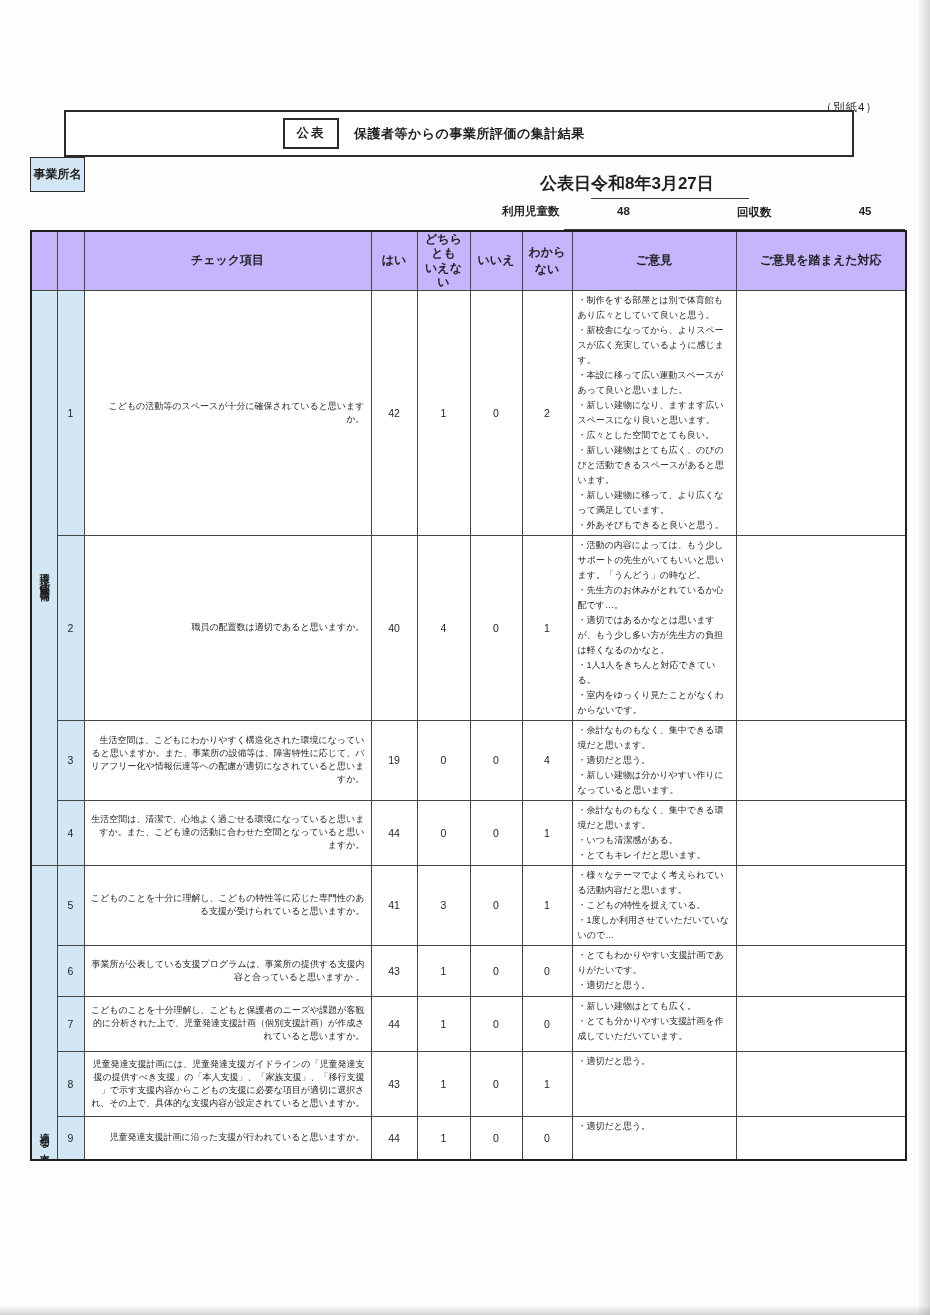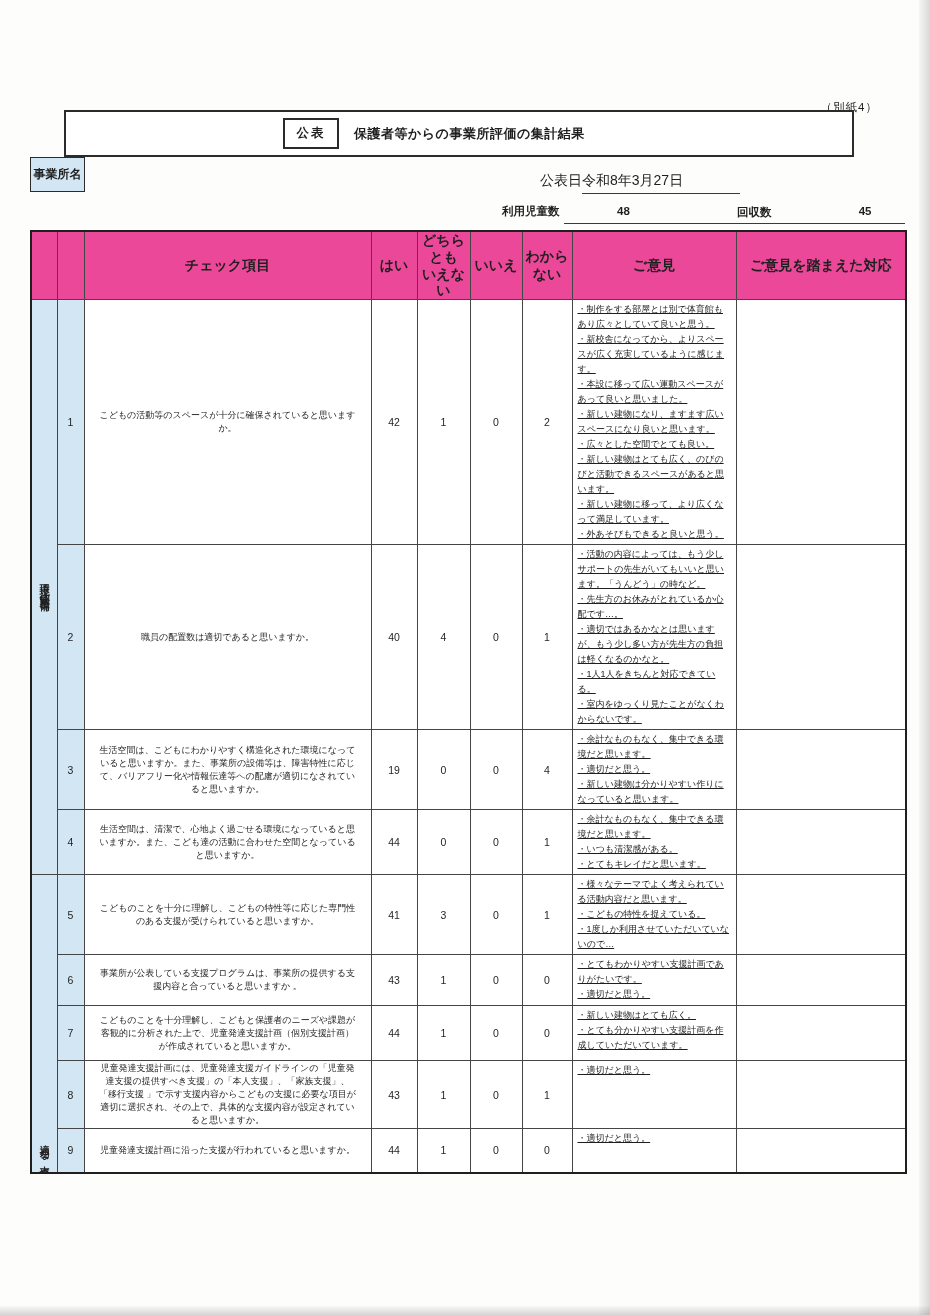--- a/index.html
+++ b/index.html
@@ -22,47 +22,47 @@
   .title{margin-left:15px;font-size:13px;font-weight:700;letter-spacing:0.5px;}
   .office-row{position:absolute;left:30px;top:157px;display:flex;height:35px;}
   .office-label{
     width:53px;background:#d3e6f3;border:1.5px solid #2b2b2b;
     display:flex;align-items:center;justify-content:center;font-size:12px;font-weight:600;text-align:right;
   }
   .office-value{
     width:286px;background:#fff;border:1.5px solid #2b2b2b;border-left:none;
     display:flex;align-items:center;padding-left:6px;font-size:10.5px;font-weight:600;
   }
-  .publish-line{position:absolute;left:540px;top:172px;font-size:14px;font-weight:400;display:flex;align-items:baseline;}
+  .publish-line{position:absolute;left:540px;top:172px;font-size:17px;font-weight:700;display:flex;align-items:baseline;}
   .publish-line .date{display:inline-block;width:158px;border-bottom:1.5px solid #3a3a3a;padding-bottom:3px;}
   .counts-line{position:absolute;left:502px;top:204px;width:403px;font-size:11.5px;font-weight:600;display:flex;align-items:baseline;}
-  .counts-fields{flex:1;margin-left:4px;display:flex;border-bottom:1.5px solid #3a3a3a;padding-bottom:3px;gap:28px;}
+  .counts-fields{flex:1;margin-left:4px;display:flex;border-bottom:1.5px solid #3a3a3a;padding-bottom:9px;gap:28px;}
   .counts-fields .c1{width:42%;text-align:center;}
   .counts-fields .c2{width:30%;text-align:center;}
   .counts-fields .c3{width:28%;text-align:center;}
   table.survey{
     position:absolute;left:30px;top:230px;width:875px;
     border-collapse:collapse;table-layout:fixed;background:#fff;
     border:2px solid #1f1f1f;
   }
   table.survey th,table.survey td{border:1px solid #454545;overflow:hidden;}
   table.survey thead tr{height:28px;}
-  th.blue{background:#ec4899;font-size:14px;font-weight:600;text-align:center;vertical-align:middle;padding:0 2px;}
+  th.blue{background:#c4b5fd;font-size:12px;font-weight:600;text-align:center;vertical-align:middle;padding:0 2px;}
   th.pre{white-space:pre-line;line-height:1.2;}
   td.cat{background:#d3e6f3;text-align:center;vertical-align:middle;}
   td.cat-bottom{vertical-align:bottom;padding-bottom:1px;}
   .vtext{
     writing-mode:vertical-rl;text-orientation:upright;
     font-size:10px;font-weight:600;letter-spacing:3px;display:inline-block;
   }
   td.num{background:#d3e6f3;text-align:center;vertical-align:middle;font-size:10.5px;}
-  td.q{font-size:9px;line-height:13px;padding:1px 14px;vertical-align:middle;text-align:center;}
+  td.q{font-size:9px;line-height:13px;padding:1px 6px;vertical-align:middle;text-align:right;}
   td.val{text-align:center;vertical-align:middle;font-size:10.5px;}
   td.cmt{vertical-align:top;padding:2px 4px 2px 5px;}
-  td.cmt .cline{font-size:9px;line-height:15px;text-decoration:underline;}
+  td.cmt .cline{font-size:9px;line-height:15px;}
   td.resp{vertical-align:top;font-size:9px;padding:2px 5px;}
   .scan-edge-right{
     position:absolute;top:0;left:919px;width:11px;height:1315px;
     background:linear-gradient(to right,rgba(120,120,120,0.05),rgba(120,120,120,0.28));
     pointer-events:none;
   }
   .scan-edge-bottom{
     position:absolute;left:0;top:1306px;width:930px;height:9px;
     background:linear-gradient(to bottom,rgba(120,120,120,0.04),rgba(120,120,120,0.30));
     pointer-events:none;

